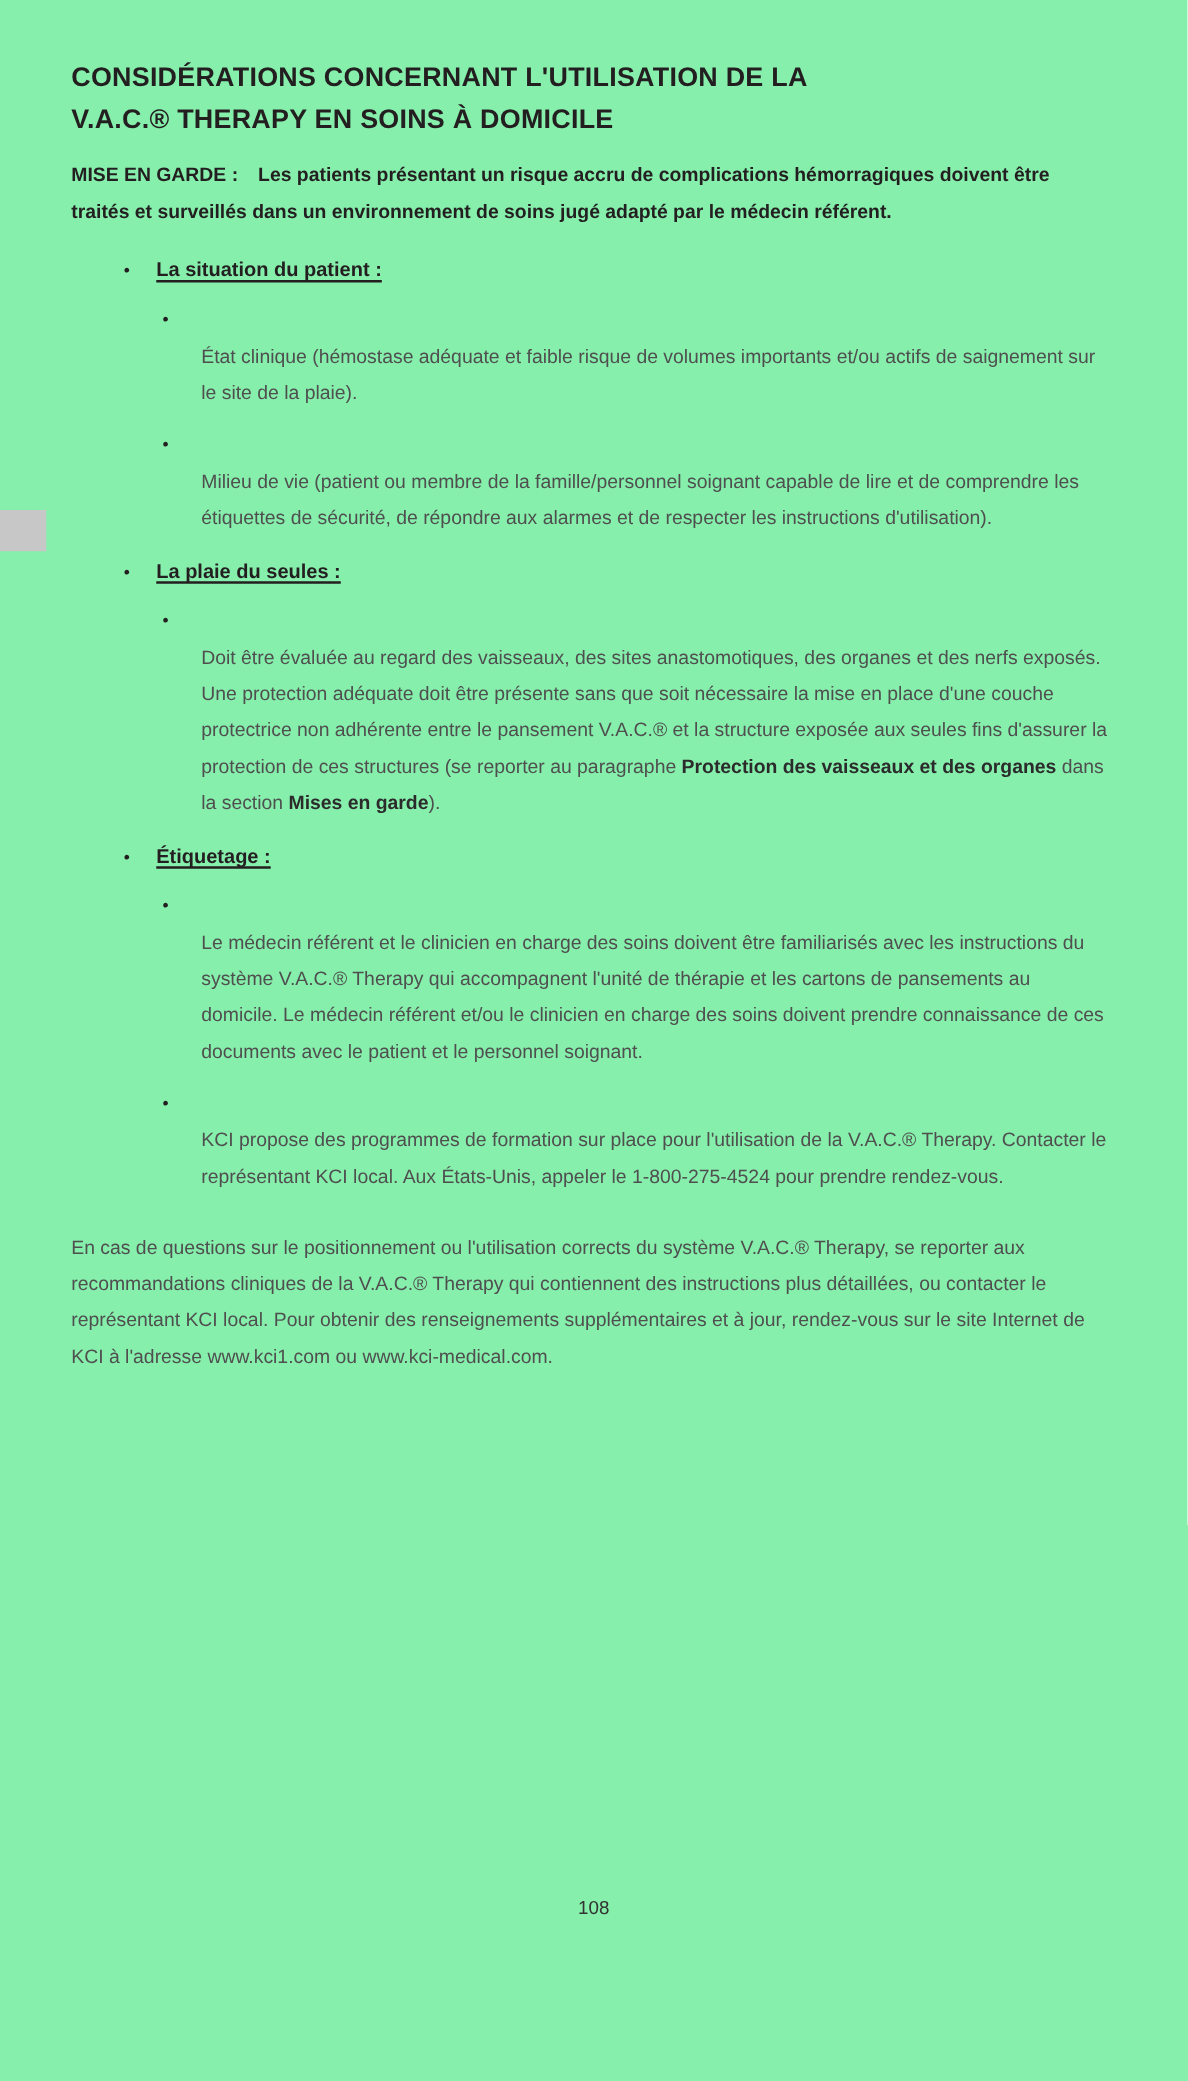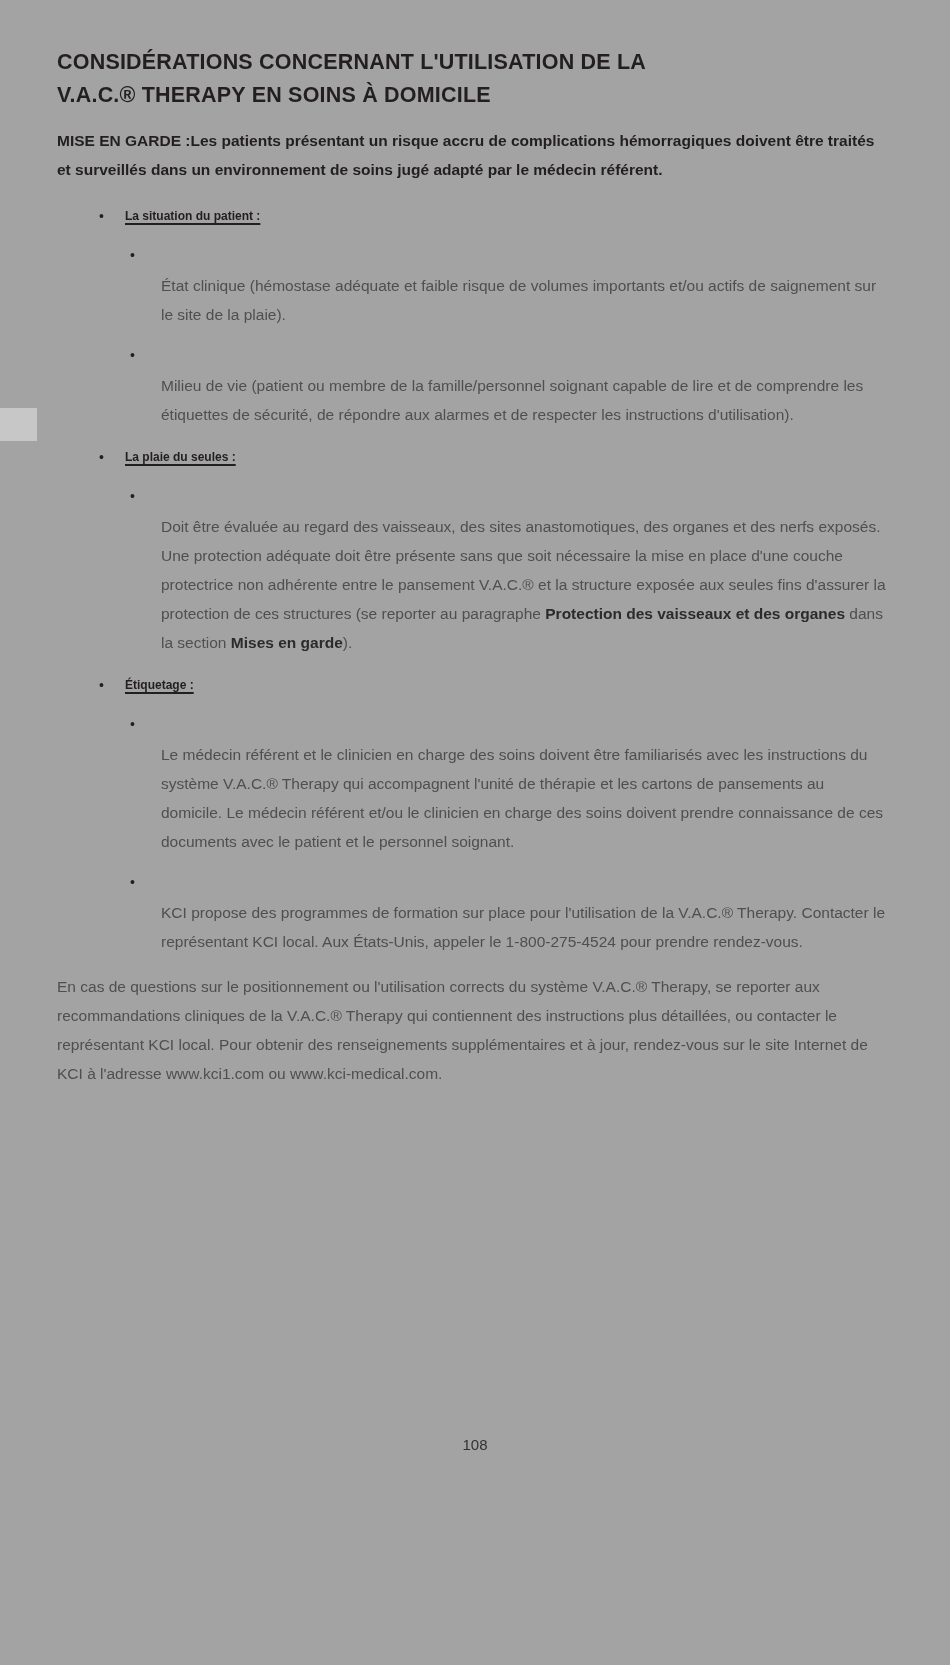--- a/index.html
+++ b/index.html
@@ -7,21 +7,21 @@
   body {
     width: 950px;
     height: 1665px;
     font-family: "Liberation Sans", sans-serif;
     position: relative;
   }
   .page {
     position: relative;
     width: 950px;
     height: 1665px;
-    background: #a3a3a3;
+    background: #86efac;
     overflow: hidden;
   }
   .side-tab {
     position: absolute;
     left: 0;
     top: 408px;
     width: 37px;
     height: 33px;
     background: #c7c7c7;
   }
@@ -37,42 +37,42 @@
     margin-bottom: 14px;
   }
   .title-line { display: block; }
   .warning {
     font-size: 15.5px;
     font-weight: 700;
     color: #231f20;
     line-height: 29px;
     margin-bottom: 18px;
   }
-  .warning-label { margin-right: 0; }
+  .warning-label { margin-right: 16px; }
   .body-text {
     font-size: 15.5px;
     font-weight: 400;
     color: #4f4f4f;
     line-height: 29px;
   }
   .intro { margin-bottom: 16px; }
   .l1 {
     display: flex;
     margin-left: 42px;
     margin-bottom: 10px;
   }
   .l1 .marker {
     width: 26px;
     flex: 0 0 26px;
     color: #231f20;
     font-size: 14px;
     line-height: 29px;
   }
   .l1-heading {
-    font-size: 12px;
+    font-size: 16px;
     font-weight: 700;
     color: #231f20;
     line-height: 29px;
     text-decoration: underline;
     text-underline-offset: 3px;
     text-decoration-thickness: 1.5px;
   }
   .l2 {
     display: flex;
     margin-left: 73px;
@@ -85,24 +85,24 @@
     font-size: 14px;
     line-height: 29px;
   }
   .sub-text { flex: 1; margin-top: 30px; }
   .inline-bold {
     font-weight: 700;
     color: #2b2b2b;
     text-align: right;
   }
   .section-gap { margin-bottom: 14px; }
-  .closing { margin-top: 16px; }
+  .closing { margin-top: 28px; }
   .page-number {
     position: absolute;
-    top: 1436px;
+    top: 1518px;
     left: 0;
     width: 100%;
     text-align: center;
     font-size: 15px;
     color: #333333;
   }
 </style>
 </head>
 <body>
 

